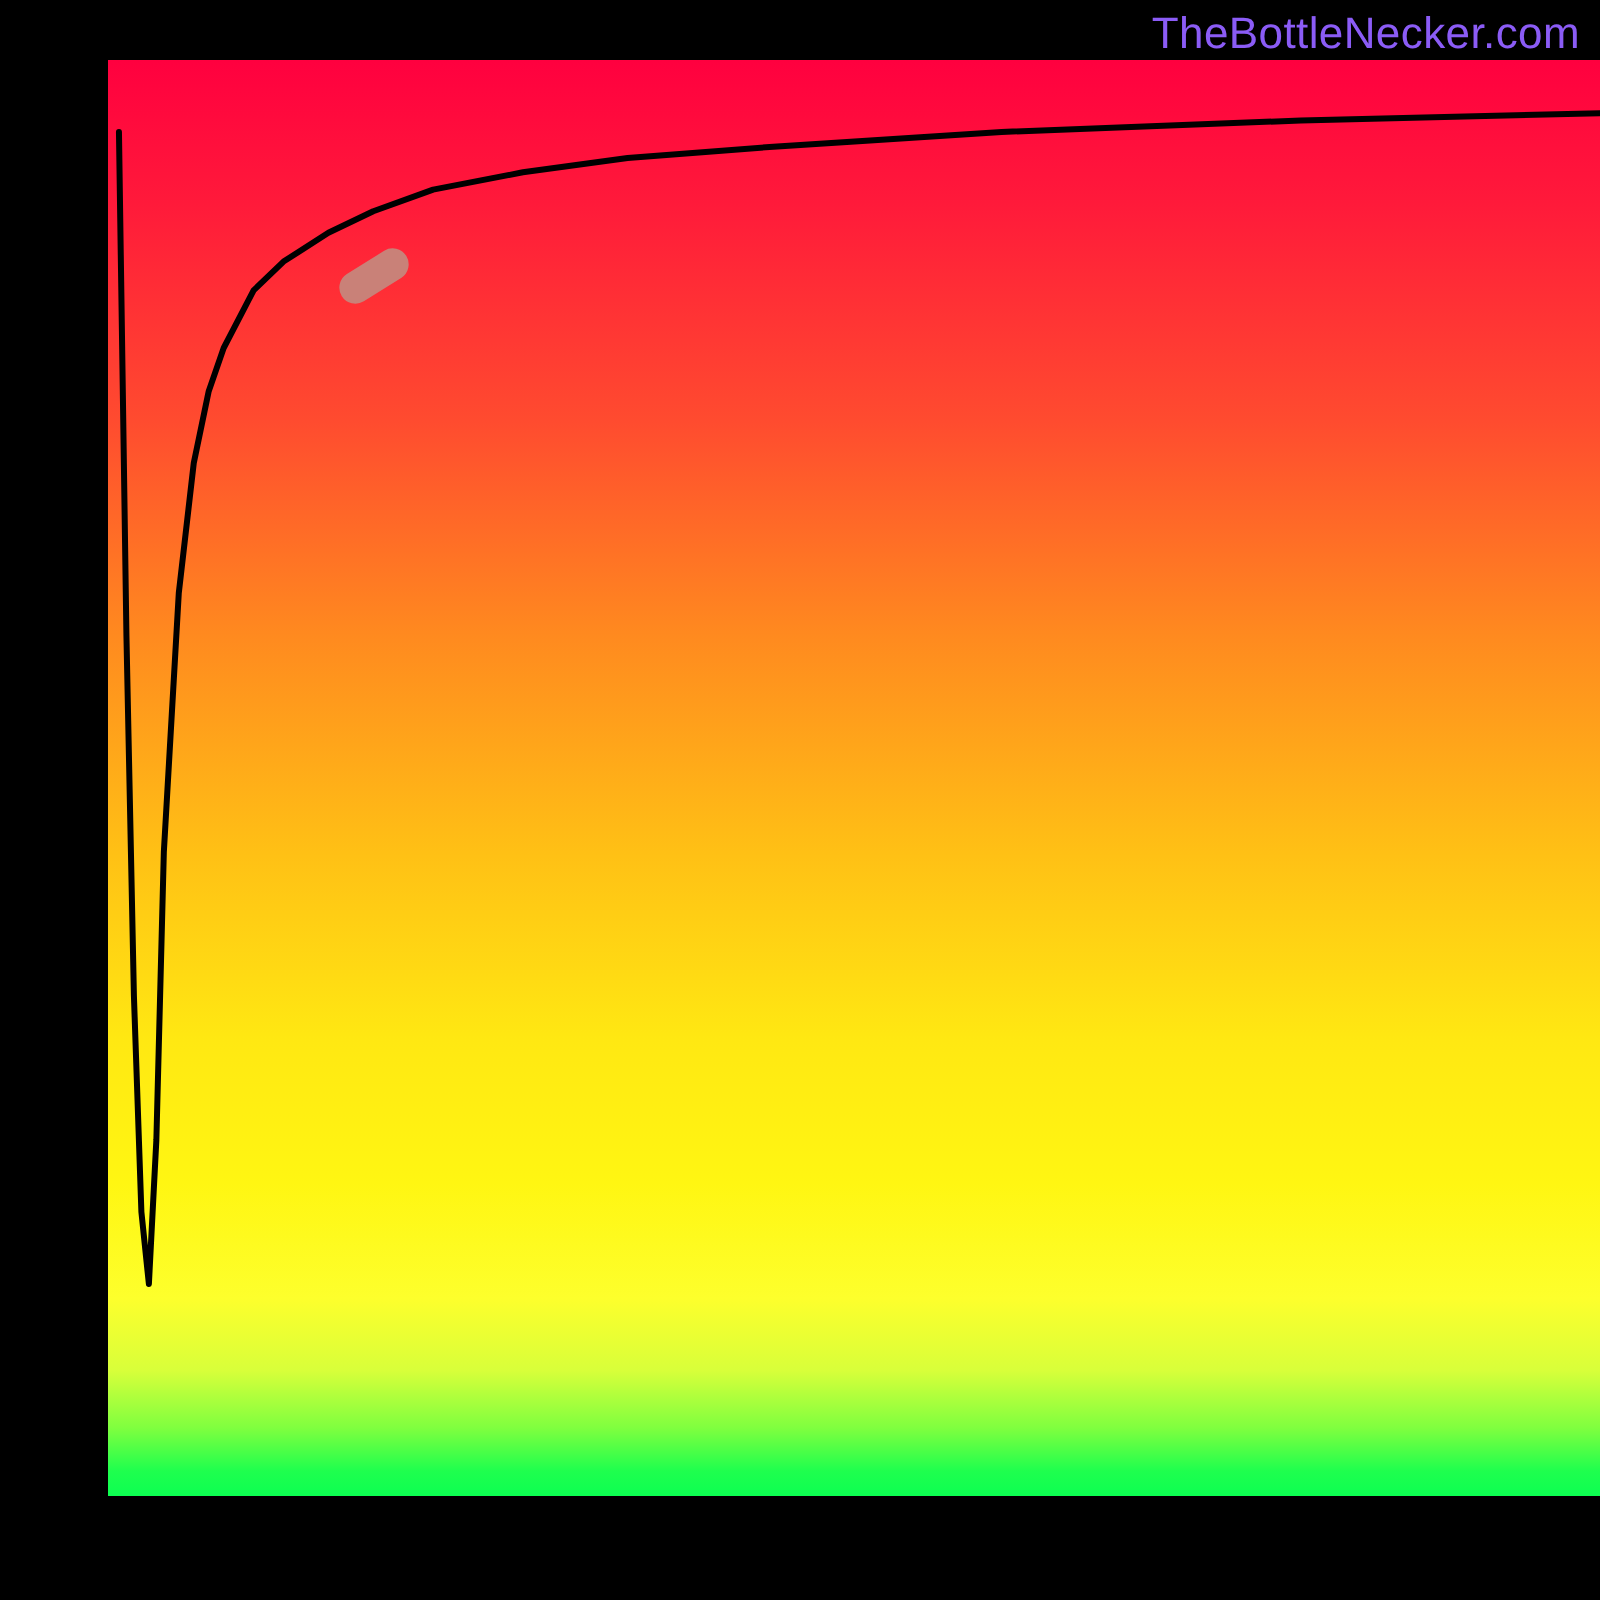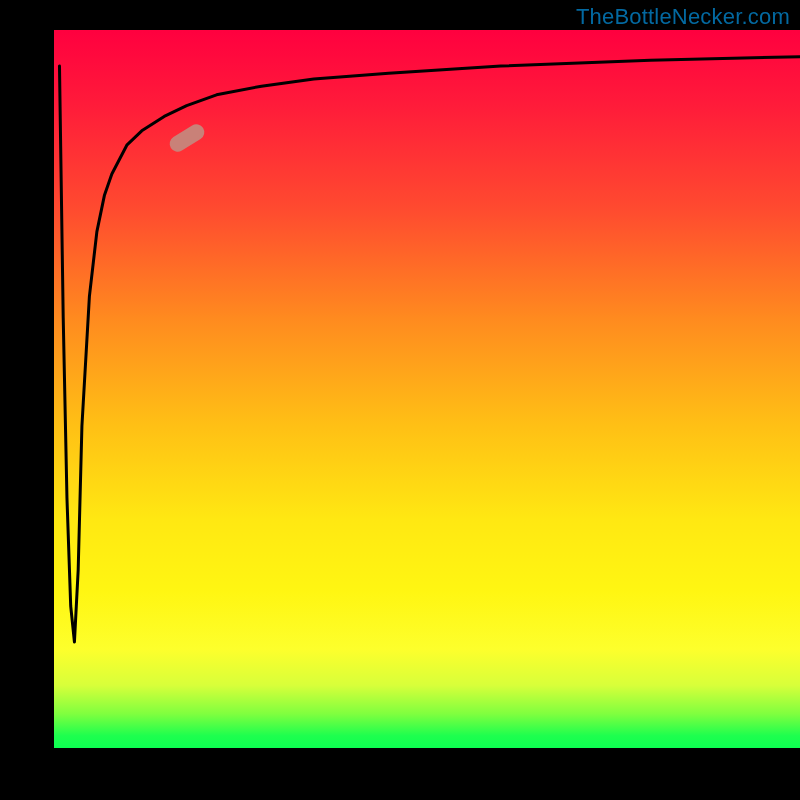--- a/index.html
+++ b/index.html
@@ -14,21 +14,21 @@
   .canvas {
     position: relative;
     width: 800px;
     height: 800px;
     background: #000;
   }
   .attribution {
     position: absolute;
     top: 4px;
     right: 10px;
-    color: #0369a1;
+    color: #8b5cf6;
     font-size: 22px;
     font-weight: 400;
     letter-spacing: 0.2px;
     z-index: 50;
   }
   .plot-area {
     position: absolute;
     left: 52px;
     top: 30px;
     width: 748px;

